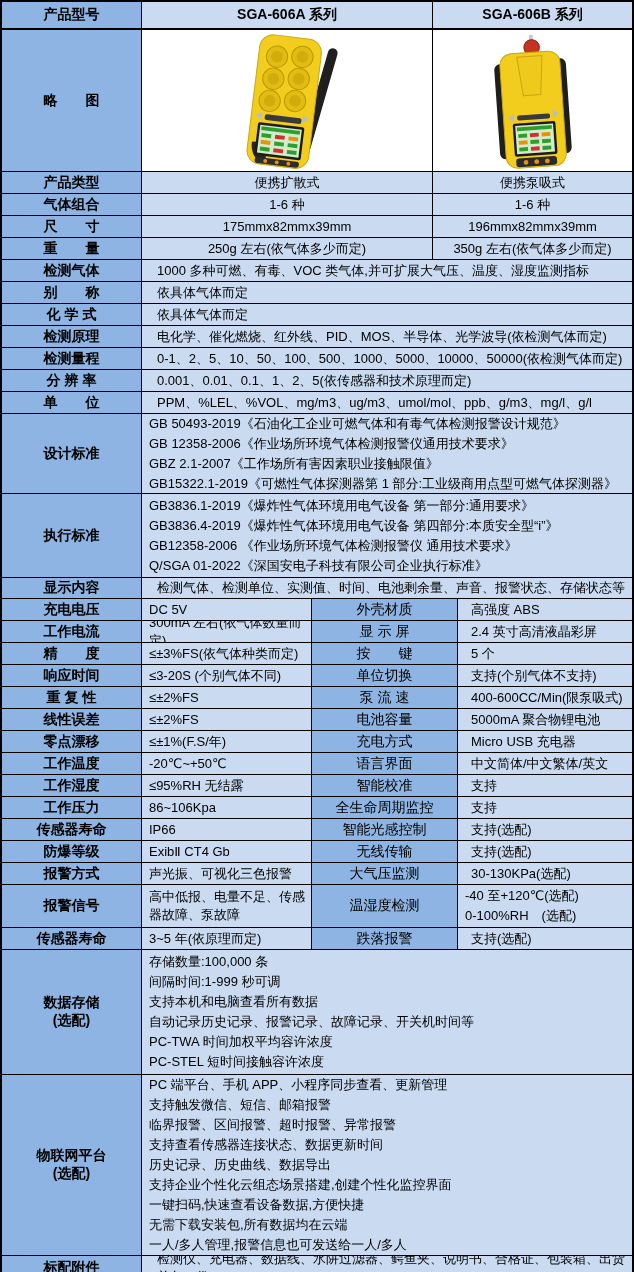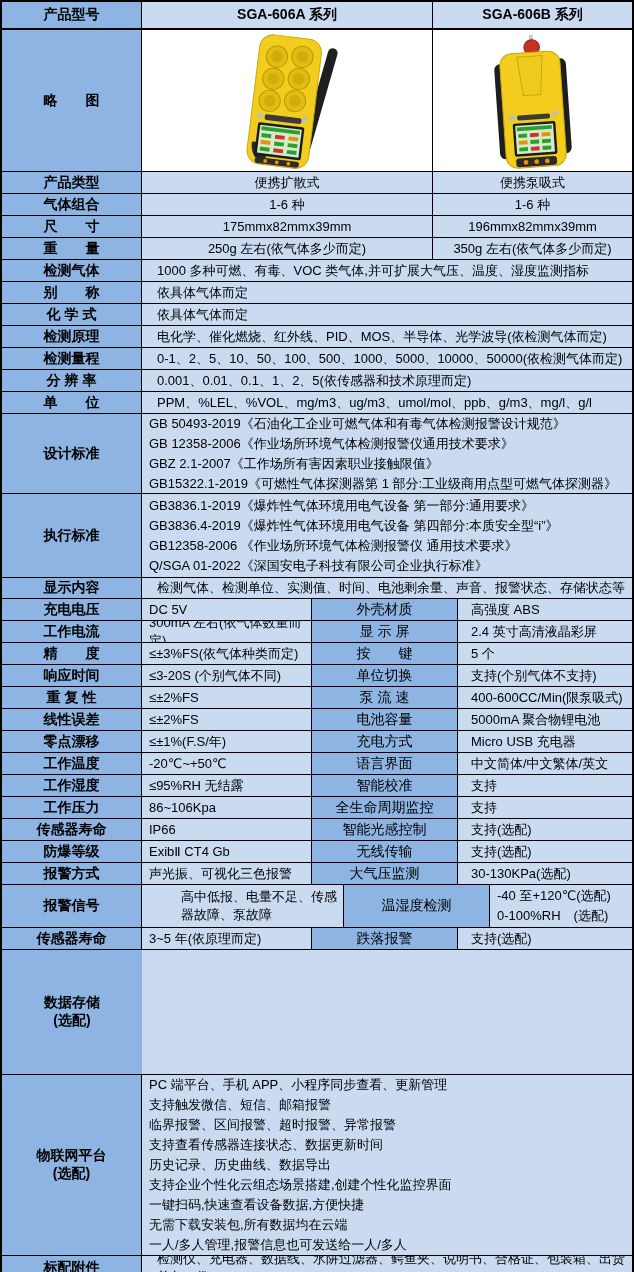--- a/index.html
+++ b/index.html
@@ -53,21 +53,21 @@
   .c-l2{width:146px;background:var(--label-blue);font-weight:normal;font-size:14px;white-space:pre;}
   .c-v2{flex:1;justify-content:flex-start;padding-left:13px;}
   .lines{
     flex-direction:column;
     align-items:flex-start;
     justify-content:center;
     line-height:20px;
     padding:3px 4px 3px 7px;
   }
   .lines > div{white-space:nowrap;}
-  .wrapcell{white-space:normal;line-height:18px;text-align:left;margin-left:32px;}
+  .wrapcell{white-space:normal;line-height:18px;text-align:left;}
   .h28{height:28px;} .h142{height:142px;} .h22{height:22px;}
   .h80{height:80px;} .h84{height:84px;} .h21{height:21px;}
   .h43{height:43px;} .h125{height:125px;} .h181{height:181px;} .h23{height:23px;}
   .imgcell{background:var(--white);}
   .hdr .cell{font-weight:bold;font-size:14px;}
 </style>
 </head>
 <body>
 
 <div class="spec-table">
@@ -332,20 +332,28 @@
     <div class="cell c-v1">3~5 年(依原理而定)</div>
     <div class="cell c-l2">跌落报警</div>
     <div class="cell c-v2">支持(选配)</div>
   </div>
 
   <div class="row h125">
     <div class="cell lab">
       <div>数据存储</div>
       <div>(选配)</div>
     </div>
+    <div class="cell c-full lines">
+      <div>存储数量:100,000 条</div>
+      <div>间隔时间:1-999 秒可调</div>
+      <div>支持本机和电脑查看所有数据</div>
+      <div>自动记录历史记录、报警记录、故障记录、开关机时间等</div>
+      <div>PC-TWA 时间加权平均容许浓度</div>
+      <div>PC-STEL 短时间接触容许浓度</div>
+    </div>
   </div>
 
   <div class="row h181">
     <div class="cell lab">
       <div>物联网平台</div>
       <div>(选配)</div>
     </div>
     <div class="cell c-full lines">
       <div>PC 端平台、手机 APP、小程序同步查看、更新管理</div>
       <div>支持触发微信、短信、邮箱报警</div>

